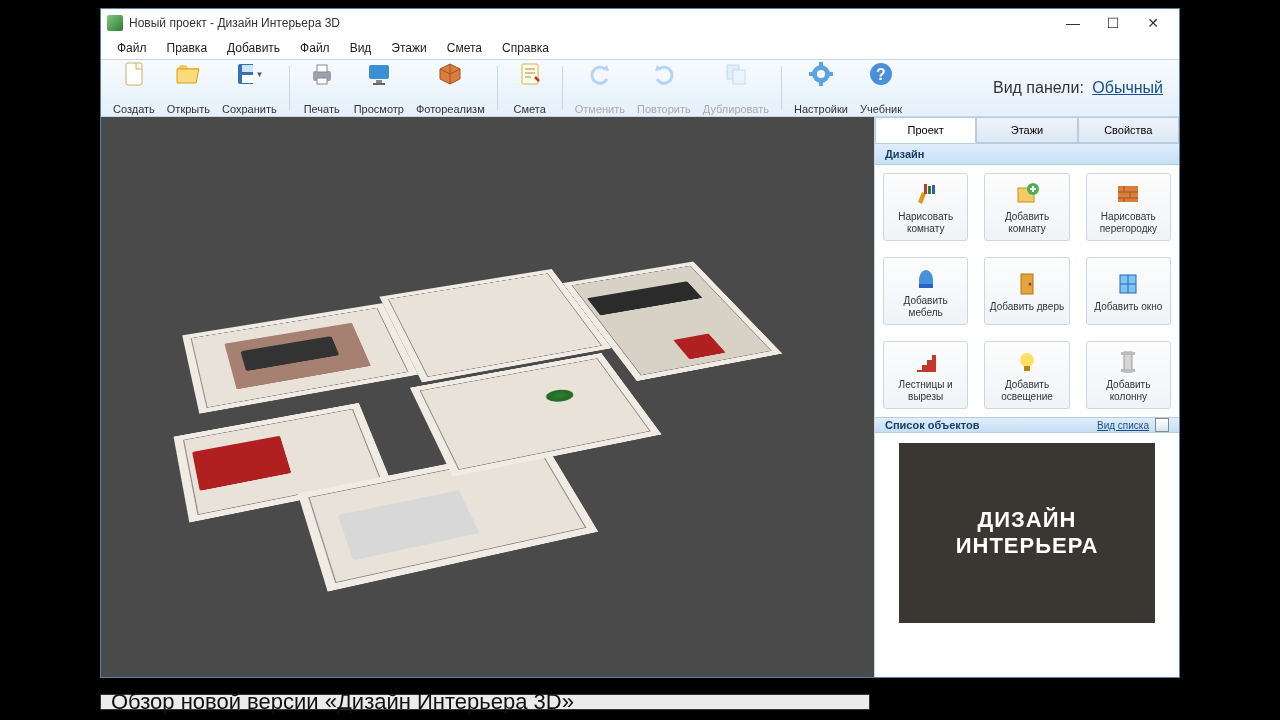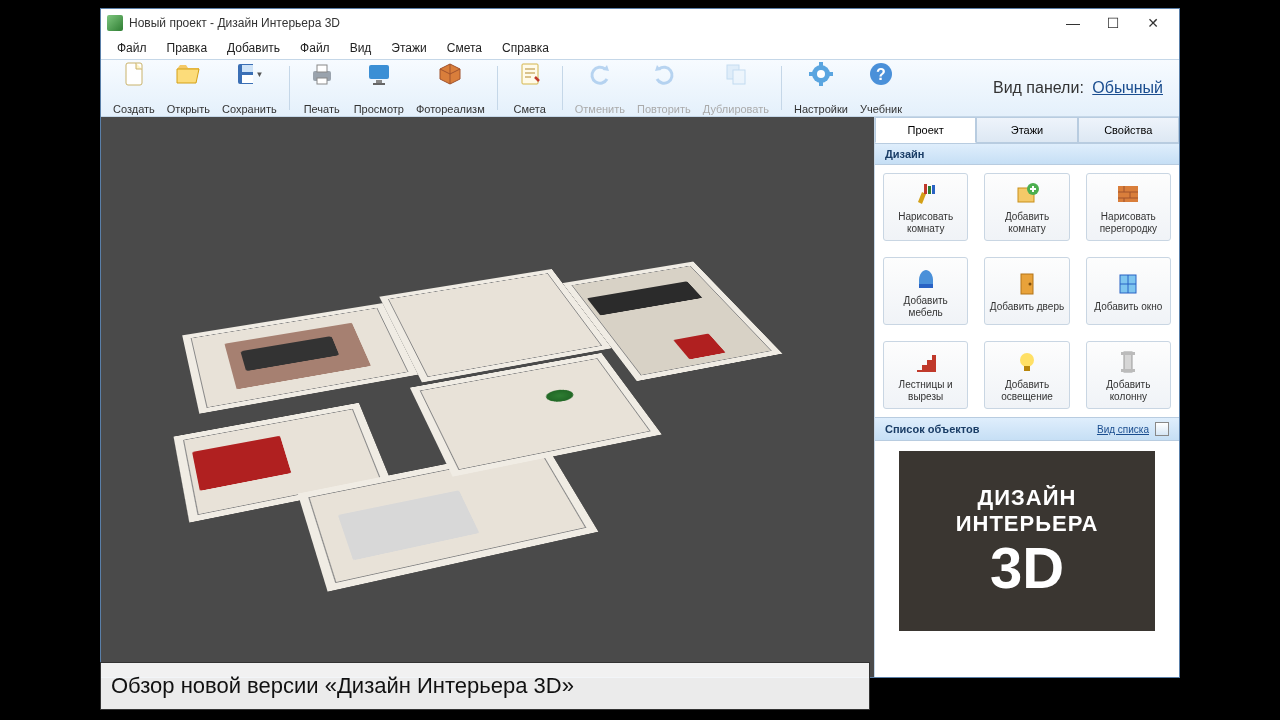--- a/index.html
+++ b/index.html
@@ -44,28 +44,28 @@
 .furn.plant { left: 58%; top: 52%; width: 4%; height: 4%; background: radial-gradient(#2e7d32,#1b5e20); border-radius: 50%; }
 .sidepanel { width: 305px; background: #f4f7fb; border-left: 1px solid #c5d7e8; display: flex; flex-direction: column; }
 .tabs { display: flex; height: 26px; }
 .tab { flex: 1; display: flex; align-items: center; justify-content: center; background: linear-gradient(#eef4fb,#dde8f3); border: 1px solid #b8cce0; border-bottom: 1px solid #b8cce0; font-size: 11px; cursor: pointer; }
 .tab.active { background: #fff; border-bottom-color: #fff; font-weight: 500; }
 .sectionhdr { height: 22px; background: linear-gradient(#dfeefc,#c6dff5); border-top: 1px solid #b8cce0; border-bottom: 1px solid #b8cce0; display: flex; align-items: center; padding: 0 10px; font-weight: bold; color: #1a3d66; font-size: 11px; }
 .toolgrid { display: grid; grid-template-columns: repeat(3,1fr); gap: 16px; padding: 8px; background: #fff; }
 .gbtn { height: 68px; background: linear-gradient(#fdfdfd,#f0f3f7); border: 1px solid #c9d6e3; border-radius: 3px; display: flex; flex-direction: column; align-items: center; justify-content: center; cursor: pointer; padding: 4px 2px; }
 .gbtn .gicon { width: 28px; height: 28px; display: flex; align-items: center; justify-content: center; }
 .gbtn .glabel { font-size: 10px; text-align: center; color: #333; line-height: 1.15; margin-top: 3px; }
-.listhdr { height: 24px; background: linear-gradient(#dfeefc,#c6dff5); border-top: 1px solid #b8cce0; border-bottom: 1px solid #b8cce0; display: flex; align-items: center; padding: 0 10px; font-weight: bold; color: #1a3d66; font-size: 11px; justify-content: space-between; }
+.listhdr { height: 16px; background: linear-gradient(#dfeefc,#c6dff5); border-top: 1px solid #b8cce0; border-bottom: 1px solid #b8cce0; display: flex; align-items: center; padding: 0 10px; font-weight: bold; color: #1a3d66; font-size: 11px; justify-content: space-between; }
 .listhdr .viewlink { font-weight: normal; font-size: 10px; color: #1a4d8f; text-decoration: underline; cursor: pointer; display: flex; align-items: center; gap: 6px; }
 .promo { flex: 1; background: #fff; padding: 10px; display: flex; align-items: flex-start; justify-content: center; }
 .promoimg { width: 90%; height: 180px; background: #3a3631; color: #fff; display: flex; flex-direction: column; align-items: center; justify-content: center; font-weight: bold; text-align: center; }
 .promoimg .l1 { font-size: 22px; letter-spacing: 1px; }
 .promoimg .l2 { font-size: 22px; letter-spacing: 1px; }
 .promoimg .l3 { font-size: 58px; line-height: 1; margin-top: 2px; }
-.caption { position: absolute; left: 100px; bottom: 10px; width: 770px; height: 48px; background: rgba(255,255,255,.92); border: 1px solid #333; display: flex; align-items: center; padding: 0 10px; font-size: 22px; color: #111; }
+.caption { position: absolute; left: 100px; bottom: 10px; width: 770px; height: 16px; background: rgba(255,255,255,.92); border: 1px solid #333; display: flex; align-items: center; padding: 0 10px; font-size: 22px; color: #111; }
 .listicon { width:14px; height:14px; background: linear-gradient(#fff,#d6e6f5); border:1px solid #888; display:inline-block; }
 </style>
 </head>
 <body>
 
 <div class="letterbox left"></div>
 
 <div class="appwin">
 
   <div class="titlebar">
@@ -335,20 +335,19 @@
         <span>Список объектов</span>
         <span class="viewlink">
           <span>Вид списка</span>
           <span class="listicon"></span>
         </span>
       </div>
       <div class="promo">
         <div class="promoimg">
           <div class="l1">ДИЗАЙН</div>
           <div class="l2">ИНТЕРЬЕРА</div>
-          <div class="l3">3D</div>
         </div>
       </div>
     </div>
   </div>
 </div>
 
 <div class="caption">Обзор новой версии «Дизайн Интерьера 3D»</div>
 
 </body></html>

